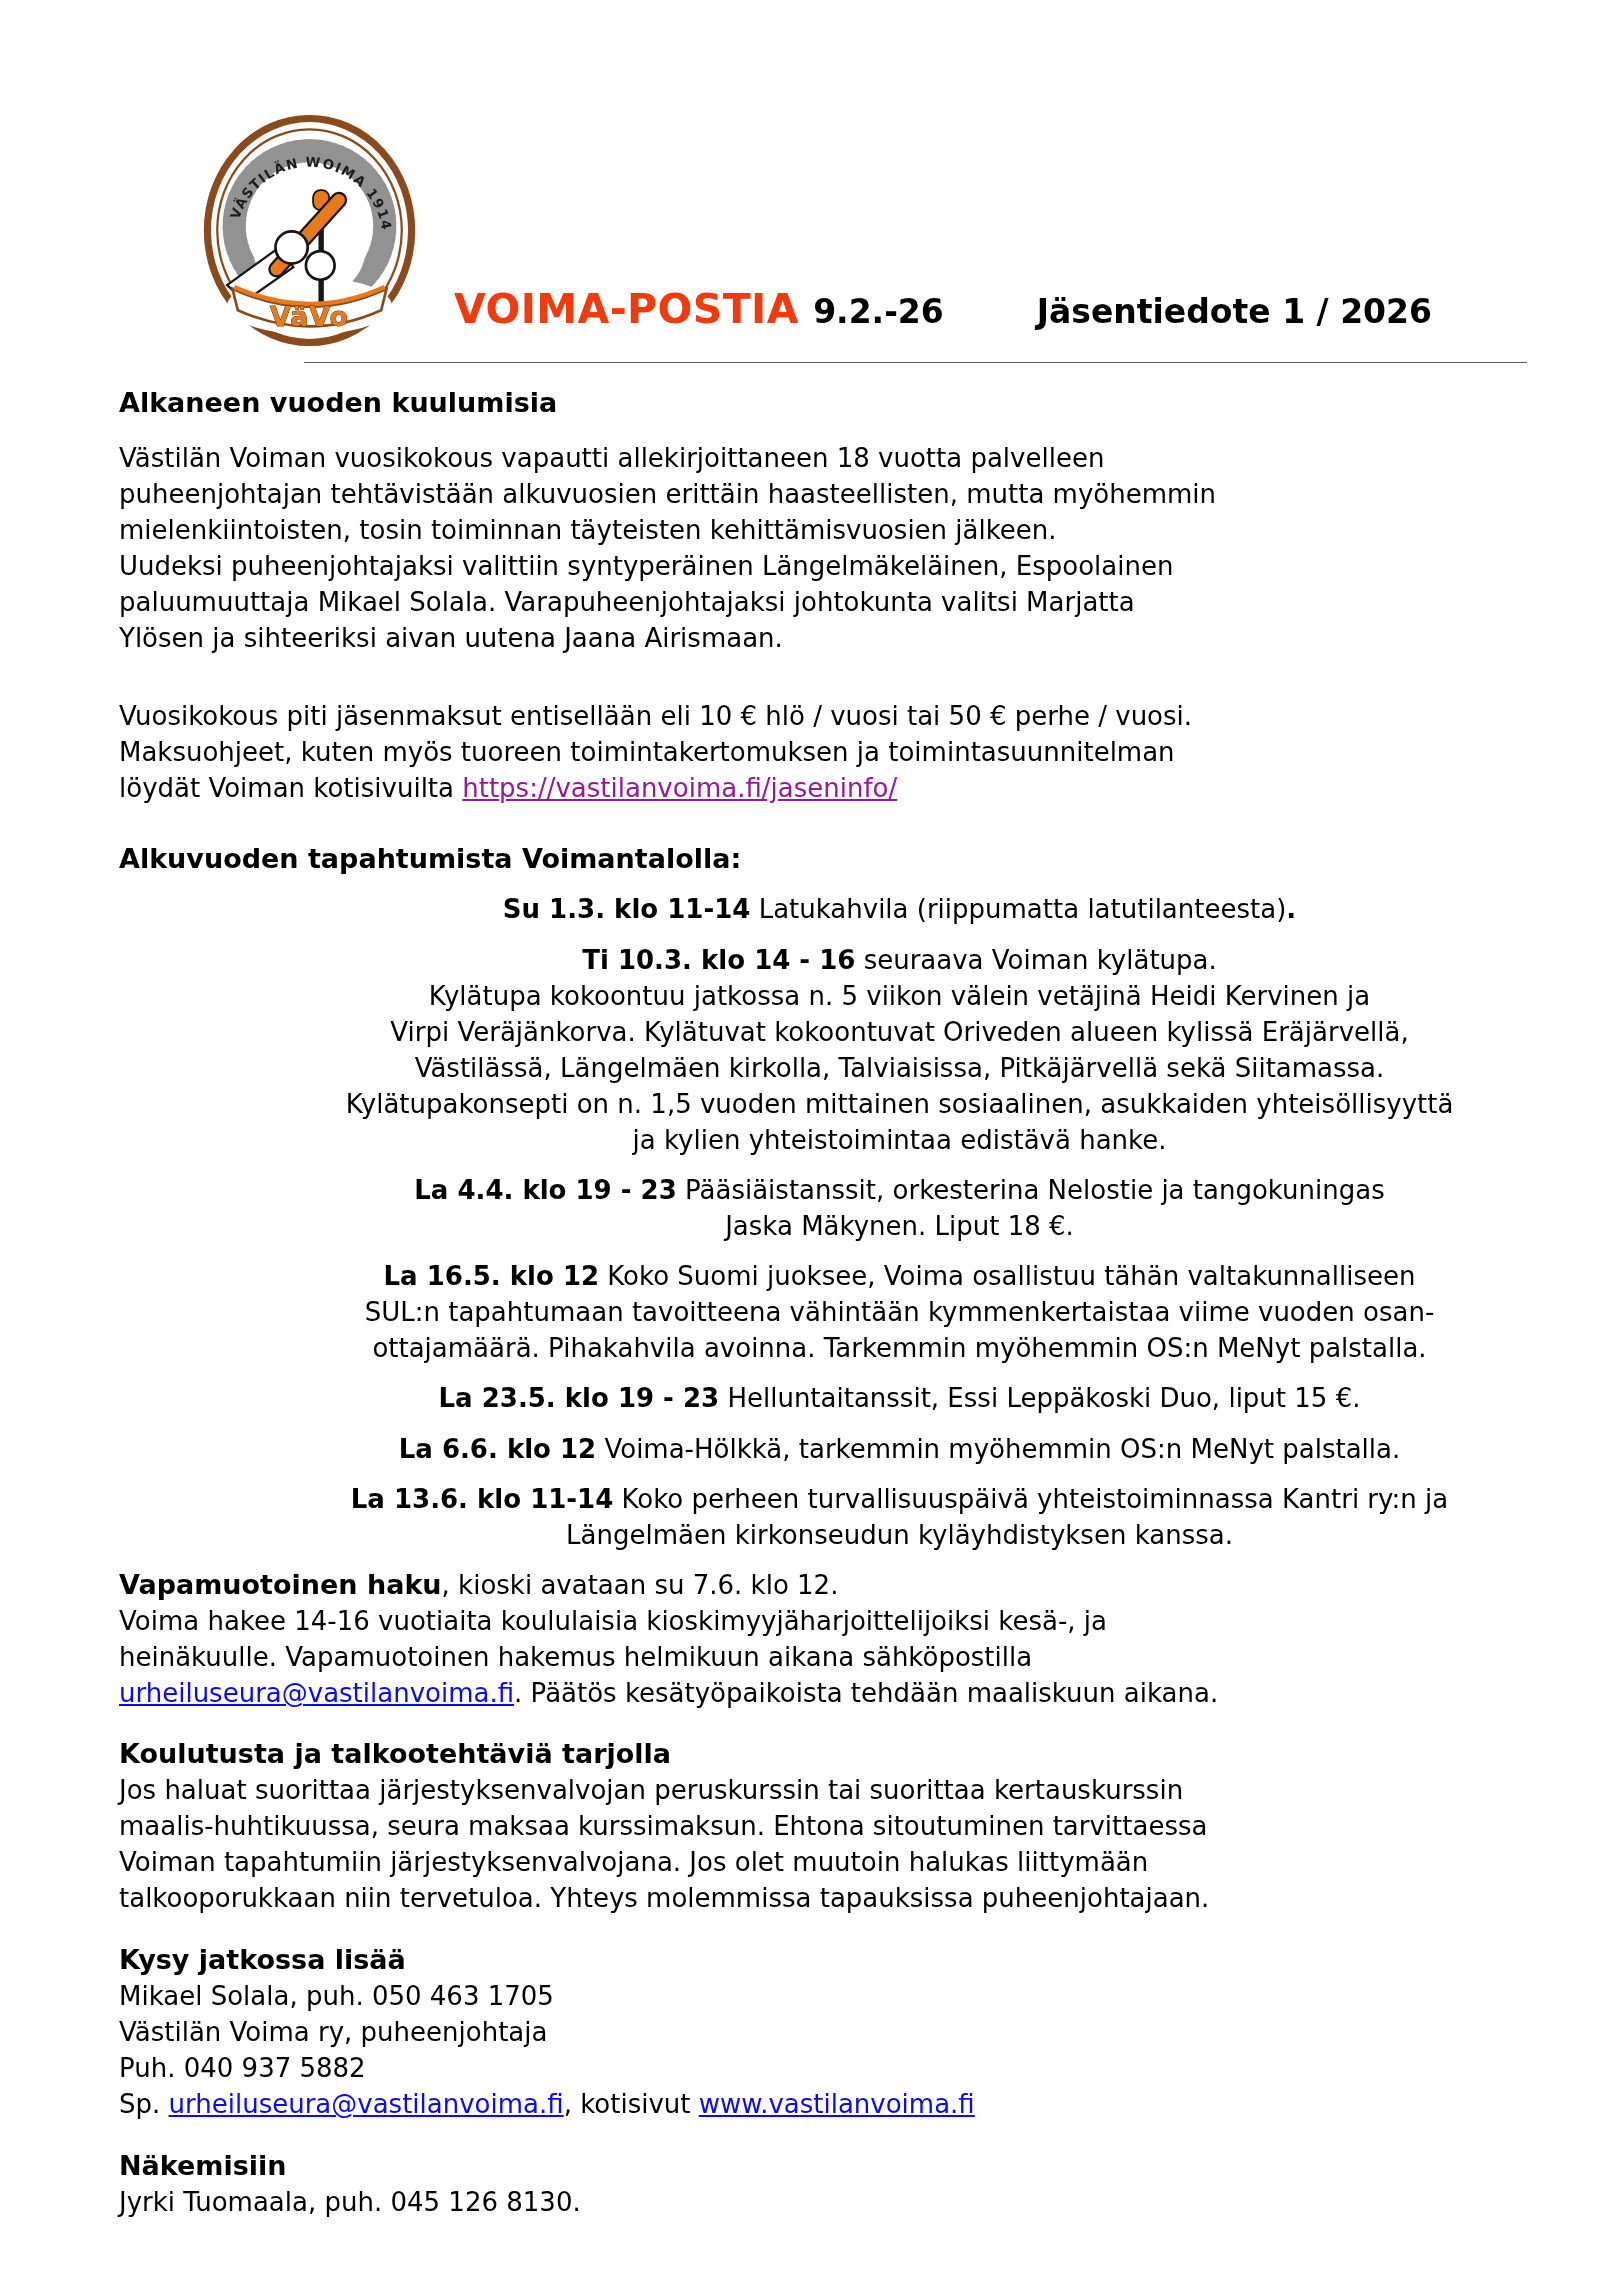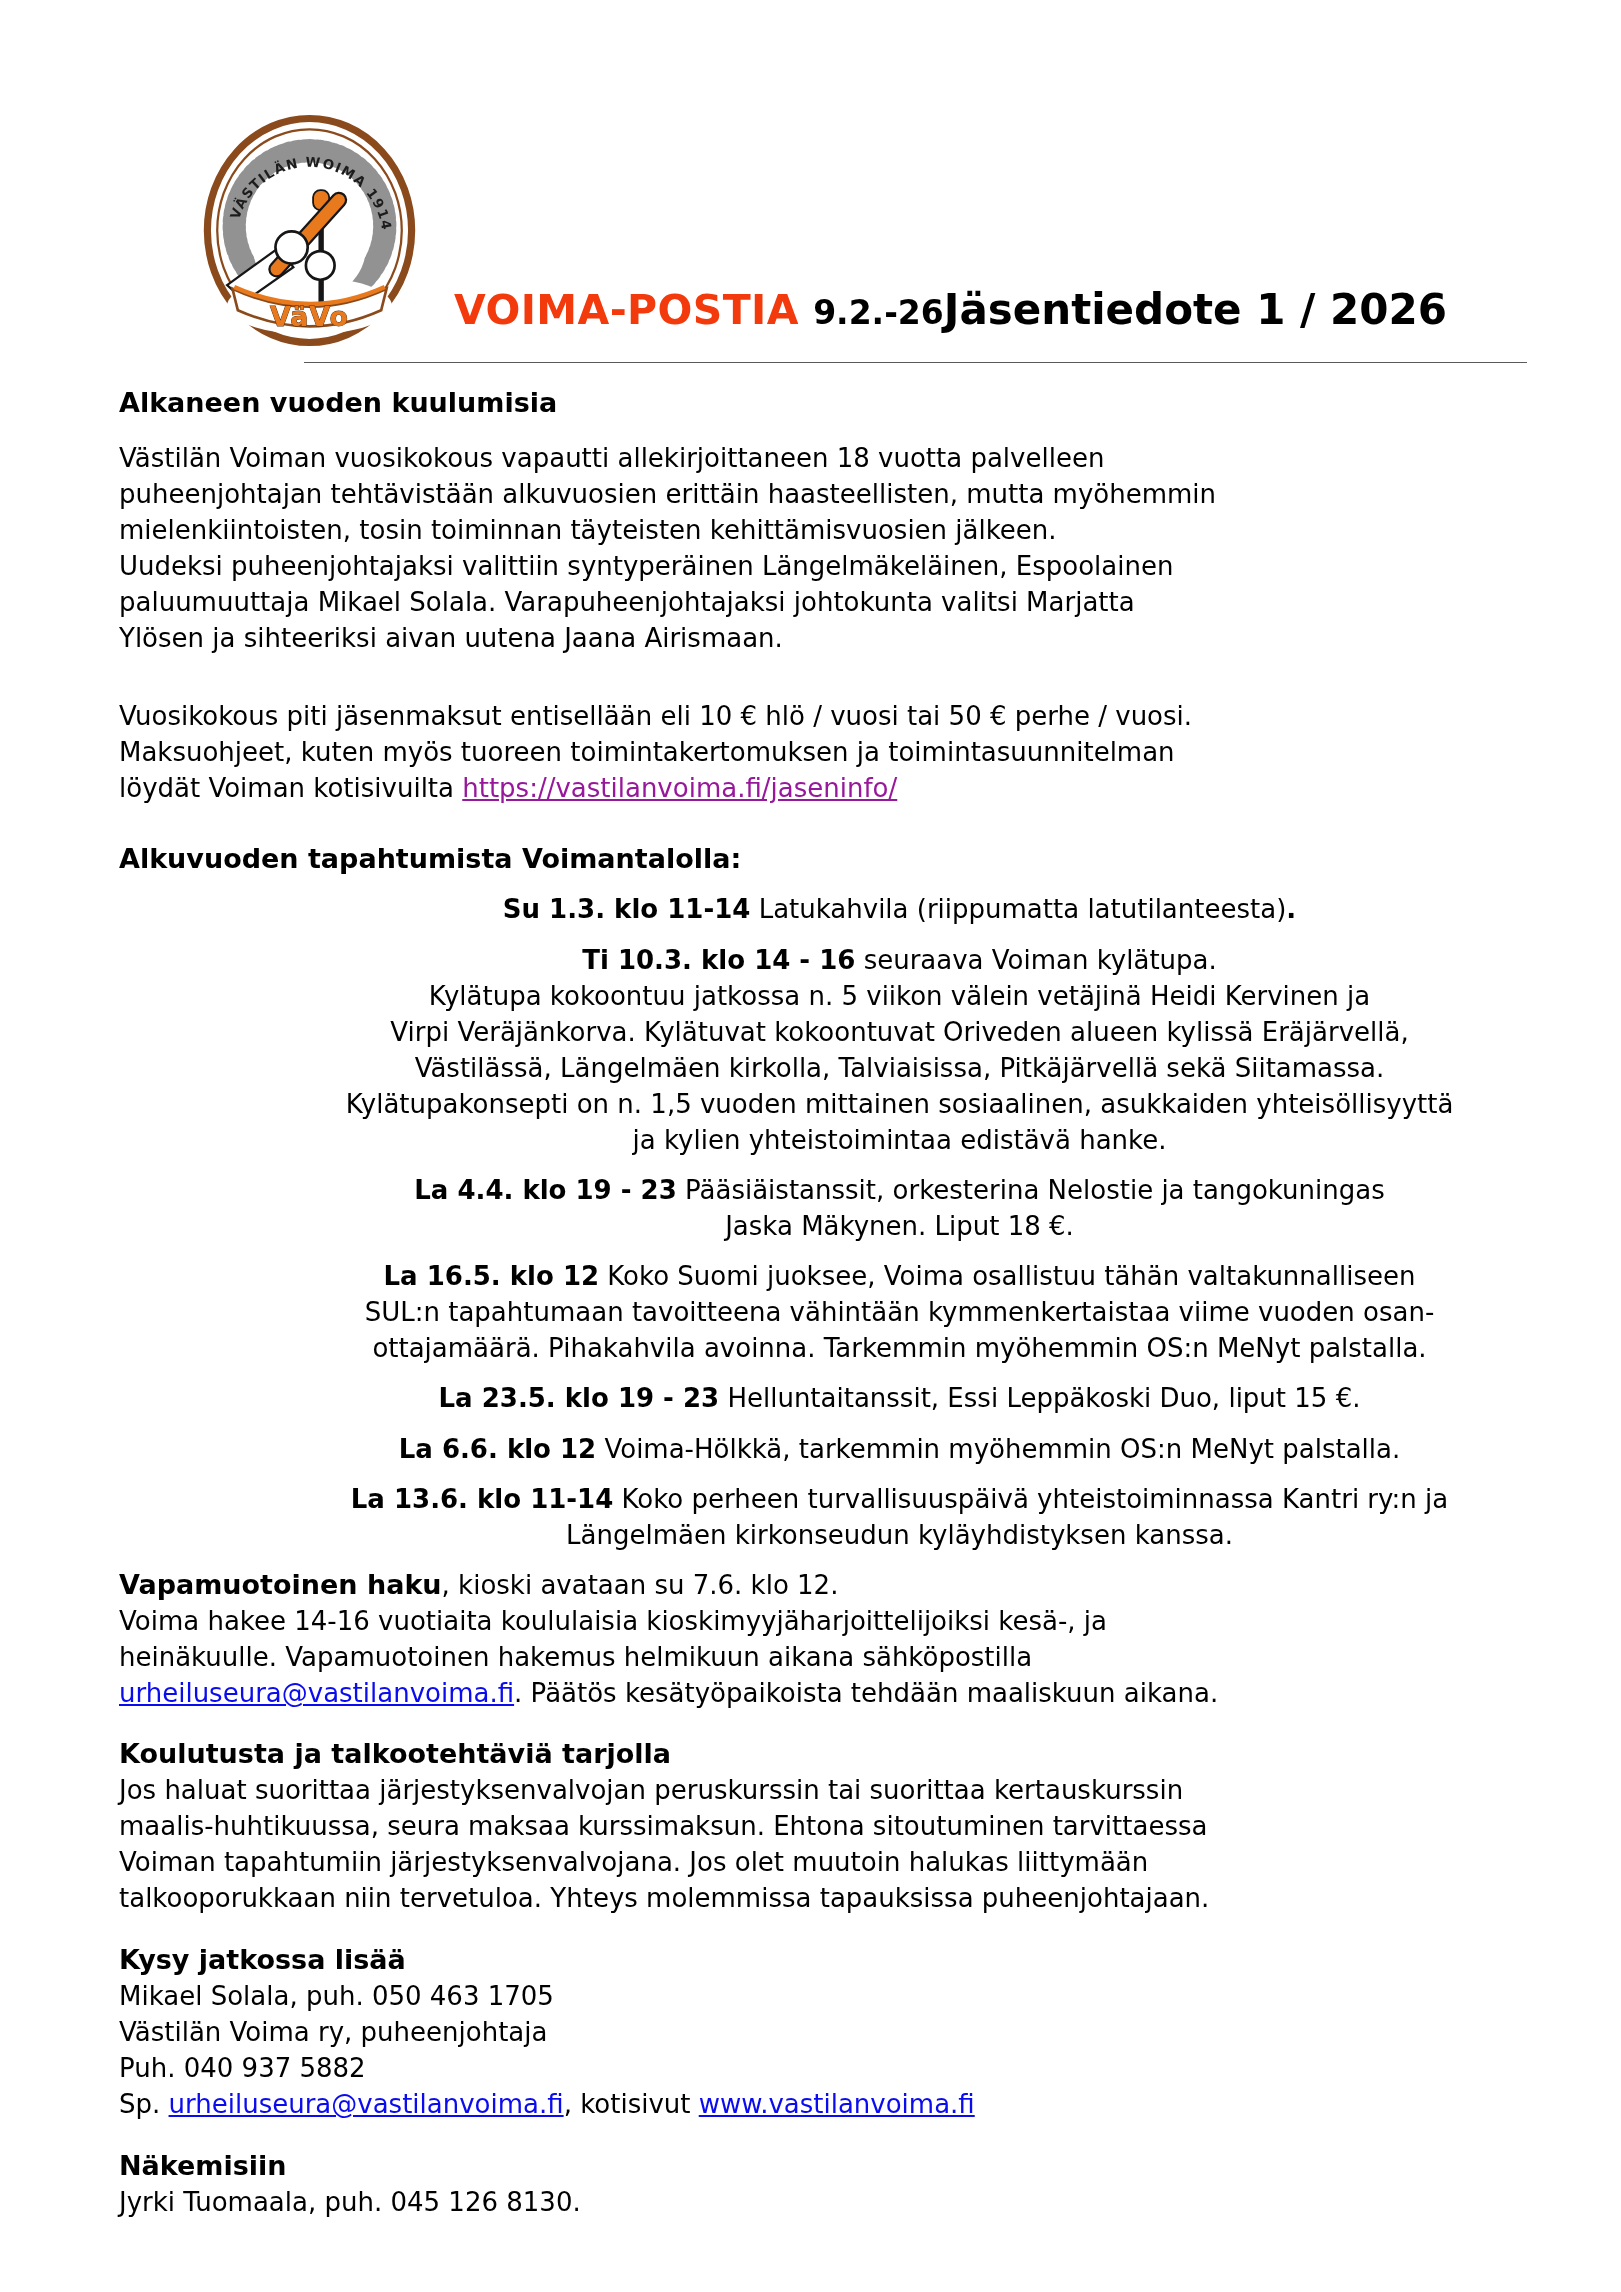--- a/index.html
+++ b/index.html
@@ -20,21 +20,21 @@
     display: flex; align-items: baseline; margin-left: 29px;
   }
   .title-red {
     color: #f23a0c; font-weight: bold; font-size: 41px; letter-spacing: 0.4px;
     white-space: nowrap;
   }
   .title-date {
     color: #000; font-weight: bold; font-size: 33px; margin-left: 14.3px; white-space: nowrap;
   }
   .title-right {
-    color: #000; font-weight: bold; font-size: 42px; margin-left: auto; white-space: nowrap;
+    color: #000; font-weight: bold; font-size: 33px; margin-left: auto; white-space: nowrap;
   }
   .divider {
     position: absolute; top: 362px; left: 304px; width: 1223px; height: 0;
     border-top: 1.8px solid #5a5a5a;
   }
 
   
   .content { position: relative; margin-left: 119px; width: 1433px; font-size: 26px; line-height: 36px; }
   .heading { font-weight: bold; font-size: 27px; line-height: 36px; margin: 25px 0 0 0; }
   .heading .normal { font-weight: normal; font-size: 26px; }

